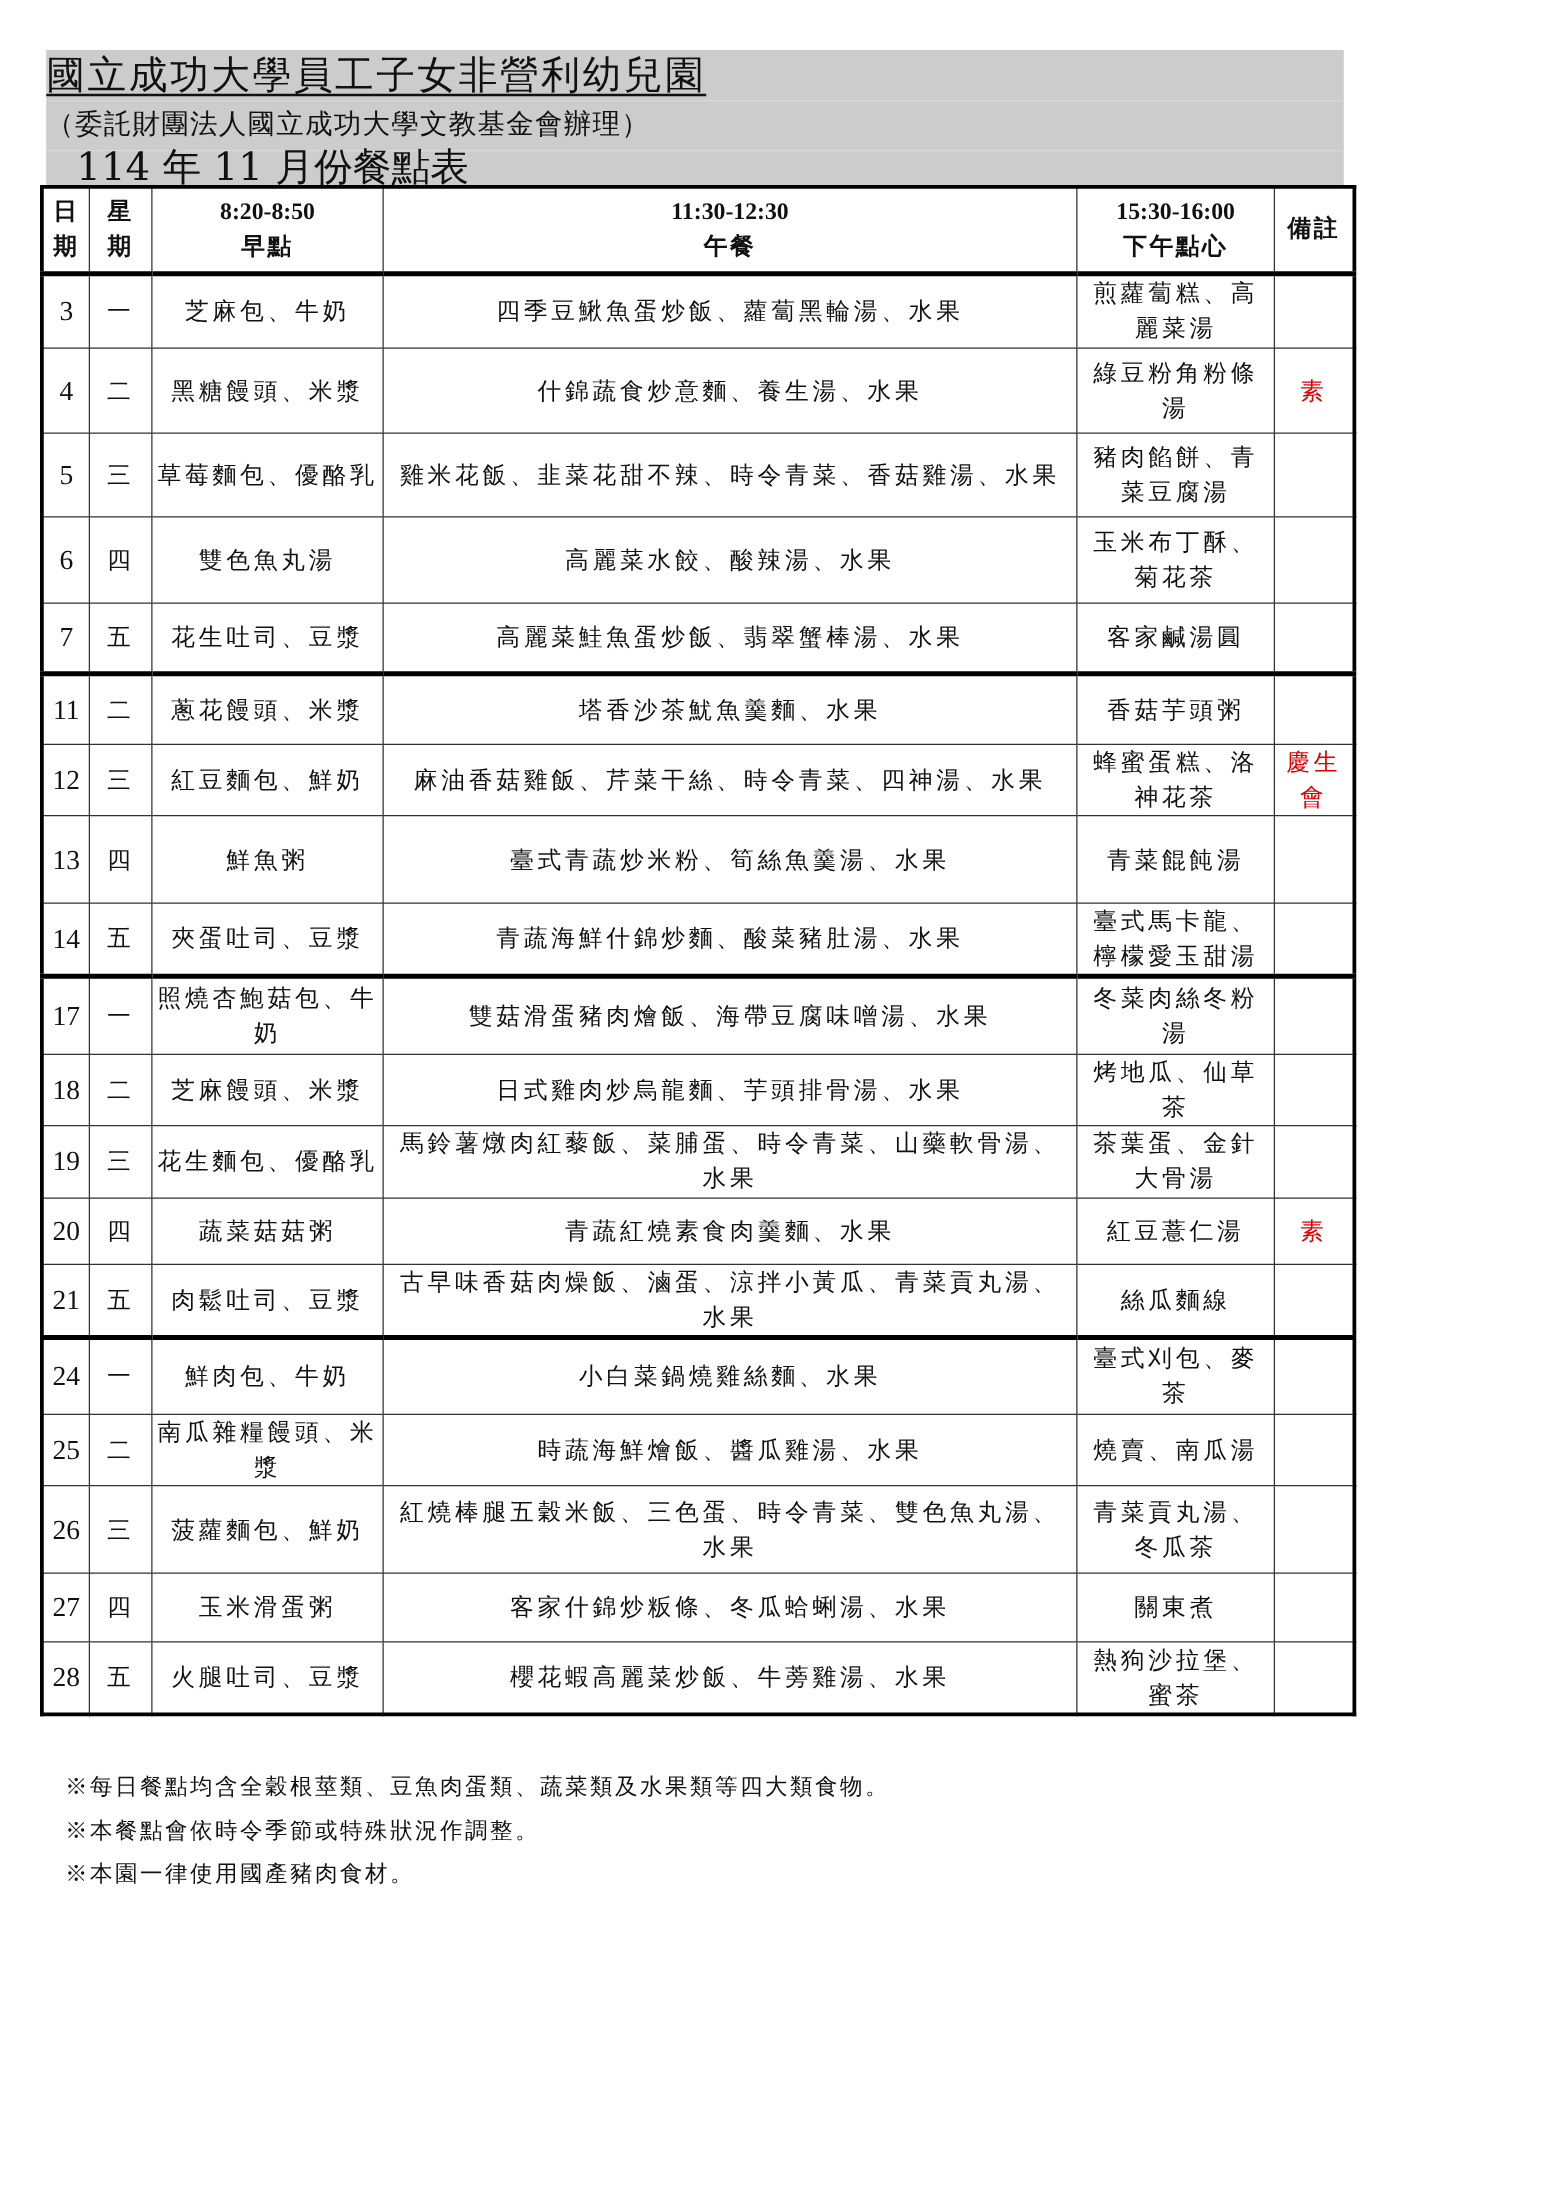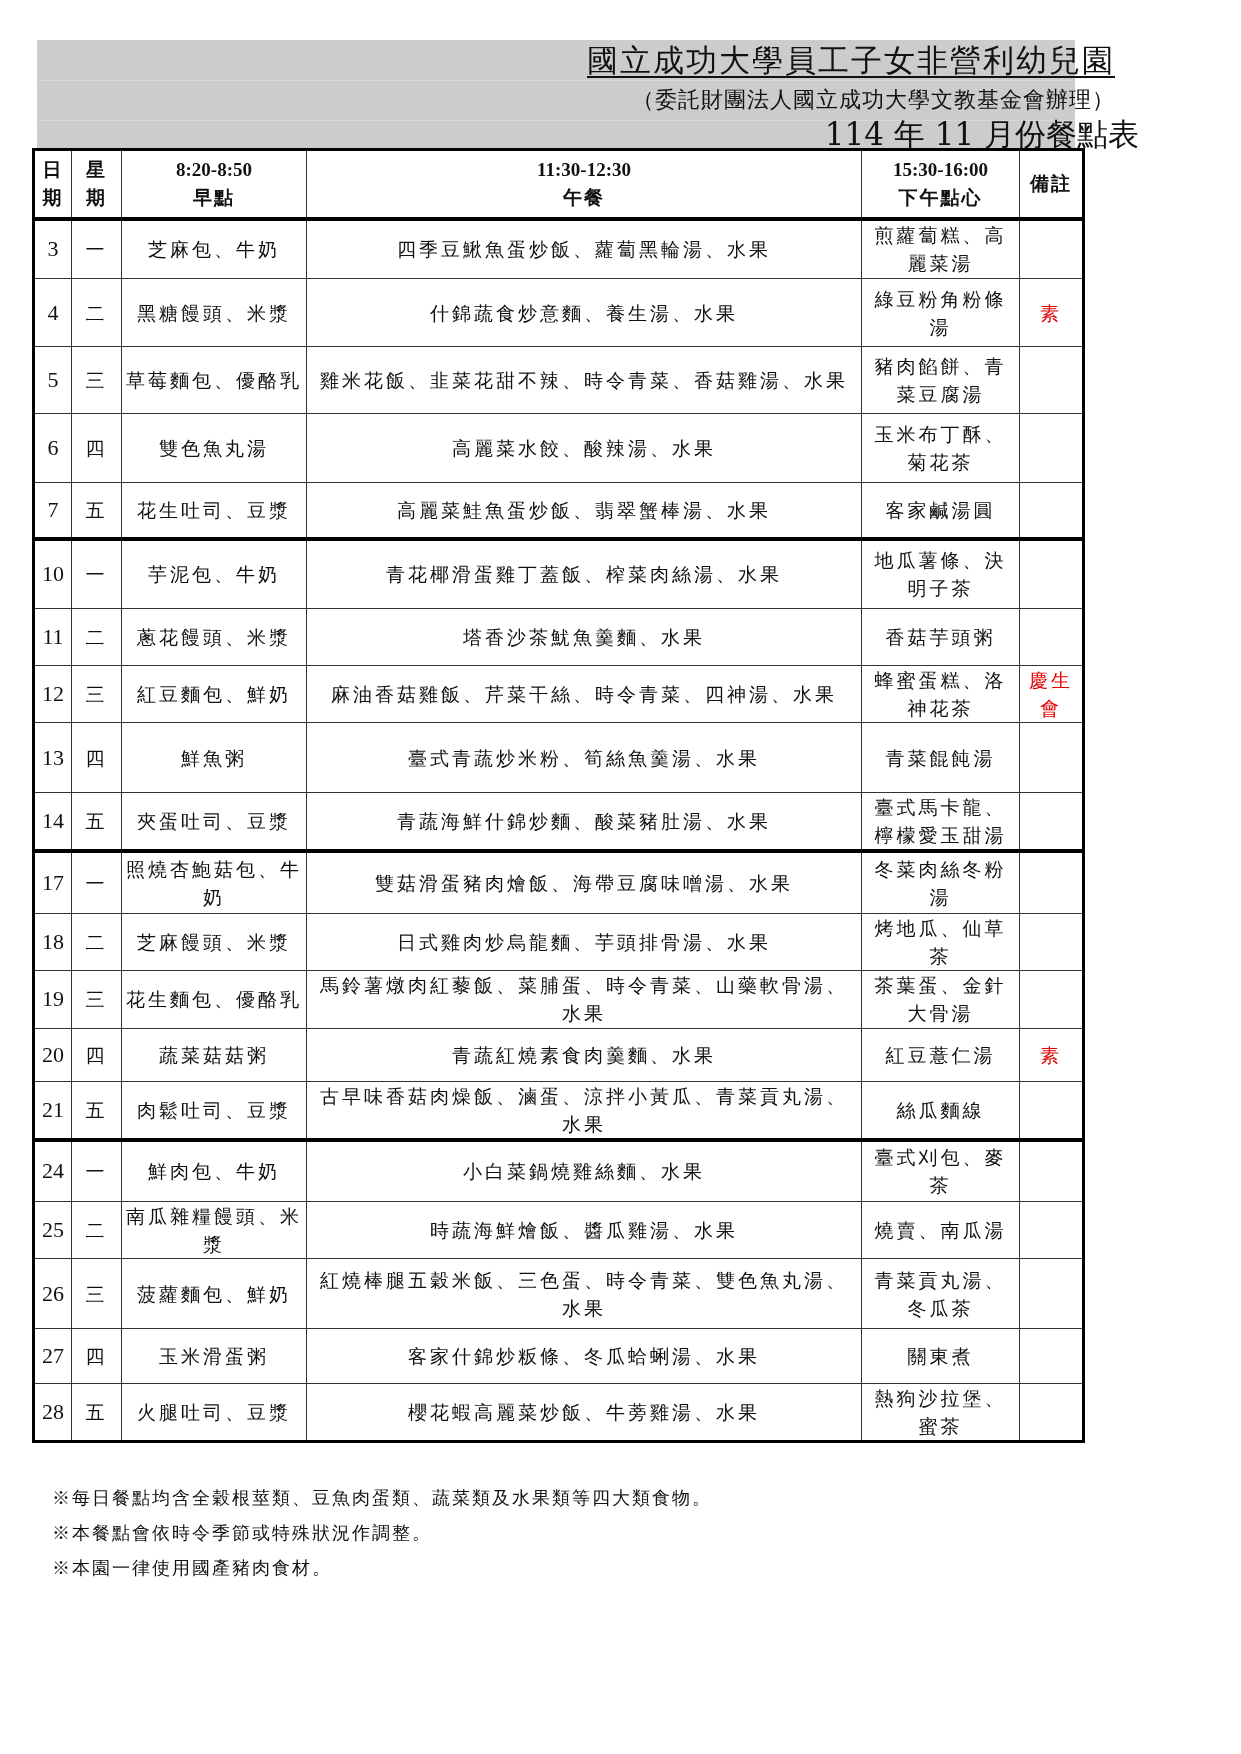--- a/index.html
+++ b/index.html
@@ -1,39 +1,39 @@
 <!DOCTYPE html>
 <html><head>
 <meta charset="utf-8">
 <style>
   html, body { margin: 0; padding: 0; background: #ffffff; }
   body { width: 1241px; height: 1754px; position: relative; overflow: hidden;
          font-family: "DejaVu Serif", "Liberation Serif", serif; color: #111; }
   .banner { position: absolute; left: 37px; top: 40px; width: 1038px; height: 108px; background: #cccccc; }
-  .banner .line { position: absolute; left: 0; width: 100%; text-align: right; white-space: nowrap; margin-left: 40px; }
+  .banner .line { position: absolute; left: 0; width: 100%; text-align: left; white-space: nowrap; }
   .banner .sep { position: absolute; left: 0; width: 100%; height: 1px; background: #d8d8d8; }
   .title1 { top: 0px; height: 40px; line-height: 40px; font-size: 31px; }
   .title1 span { text-decoration: underline; text-underline-offset: 5px; text-decoration-thickness: 2px; letter-spacing: 2px; }
   .title2 { top: 40px; height: 40px; line-height: 40px; font-size: 22px; letter-spacing: 1px; }
   .title3 { top: 78px; height: 32px; line-height: 32px; font-size: 31px; padding-left: 24px; }
 
   table.menu { position: absolute; left: 32px; top: 148px; width: 1050px; border-collapse: collapse;
                table-layout: fixed; border: 3px solid #000; }
   table.menu td, table.menu th { border: 1px solid #333; text-align: center; vertical-align: middle;
                padding: 0 2px; font-size: 19px; line-height: 28px; letter-spacing: 3px; font-weight: normal; }
   table.menu th { font-family: "Liberation Serif", "DejaVu Serif", serif; font-weight: bold; font-size: 19px; letter-spacing: 0; }
   table.menu th .zh { letter-spacing: 2px; }
   table.menu tr.head { height: 69px; }
   table.menu tr.head th { border-bottom: 4px solid #000; }
   table.menu tr.week-end td { border-bottom: 4px solid #000; }
   table.menu td.num { font-family: "Liberation Serif", serif; font-size: 22px; letter-spacing: 0; }
   table.menu td.note { color: #e00000; }
   table.menu td.lunch { padding: 0 6px; }
 
-  .notes { position: absolute; left: 52px; top: 1480px; font-size: 18px; letter-spacing: 2px; }
+  .notes { position: absolute; left: 52px; top: 1412px; font-size: 18px; letter-spacing: 2px; }
   .notes div { height: 35px; line-height: 35px; }
 </style>
 </head>
 <body>
 
 <div class="banner">
   <div class="line title1"><span>國立成功大學員工子女非營利幼兒園</span></div>
   <div class="sep" style="top:40px"></div>
   <div class="line title2">（委託財團法人國立成功大學文教基金會辦理）</div>
   <div class="sep" style="top:80px"></div>
@@ -93,28 +93,20 @@
         <td class="note"></td>
       </tr>
       <tr class="week-end" style="height: 56px;">
         <td class="num">7</td>
         <td>五</td>
         <td>花生吐司、豆漿</td>
         <td class="lunch">高麗菜鮭魚蛋炒飯、翡翠蟹棒湯、水果</td>
         <td>客家鹹湯圓</td>
         <td class="note"></td>
       </tr>
-      <tr style="height: 70px;">
-        <td class="num">10</td>
-        <td>一</td>
-        <td>芋泥包、牛奶</td>
-        <td class="lunch">青花椰滑蛋雞丁蓋飯、榨菜肉絲湯、水果</td>
-        <td>地瓜薯條、決明子茶</td>
-        <td class="note"></td>
-      </tr>
       <tr style="height: 57px;">
         <td class="num">11</td>
         <td>二</td>
         <td>蔥花饅頭、米漿</td>
         <td class="lunch">塔香沙茶魷魚羹麵、水果</td>
         <td>香菇芋頭粥</td>
         <td class="note"></td>
       </tr>
       <tr style="height: 54px;">
         <td class="num">12</td>

